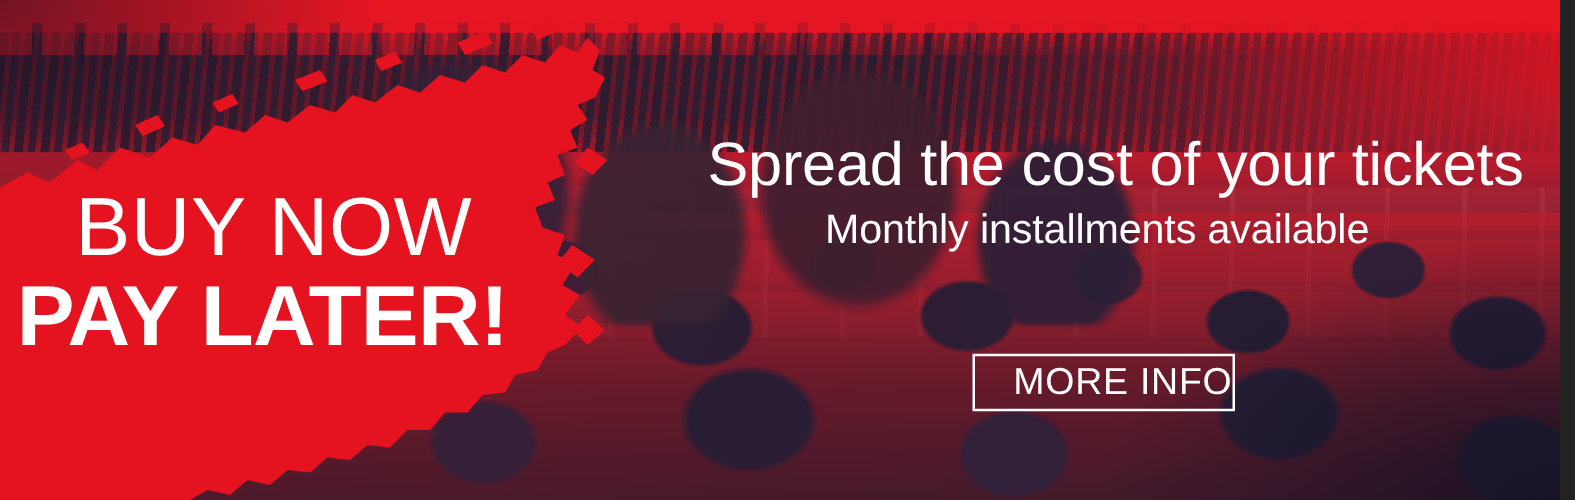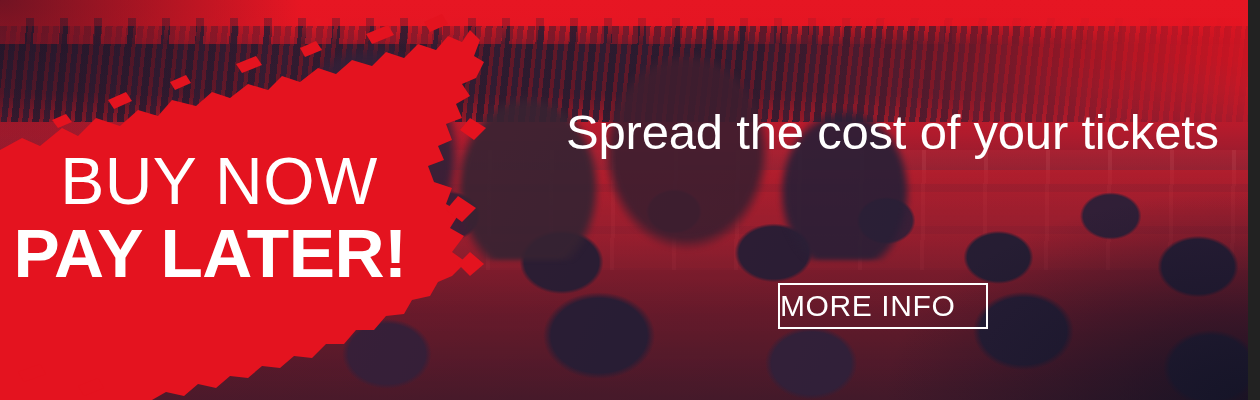--- a/index.html
+++ b/index.html
@@ -220,21 +220,21 @@
     top: 283px;
     width: 210px;
     height: 46px;
     border: 2px solid #ffffff;
     background: transparent;
     color: #ffffff;
     font-family: "Liberation Sans", sans-serif;
     font-size: 30px;
     line-height: 42px;
     letter-spacing: 0.6px;
-    text-align: left;
+    text-align: right;
     cursor: pointer;
     padding: 0;
     box-sizing: border-box;
   }
 </style>
 </head>
 <body>
 
 <div id="banner">
 
@@ -282,16 +282,17 @@
       <path fill="#E4131F" d="M 78,386 l 20,-8 l 6,10 l -20,8 z"></path>
     </svg>
   </div>
 
   <div class="promo">
     <span class="promo-line1">BUY NOW</span>
     <span class="promo-line2">PAY LATER!</span>
   </div>
 
   <div class="headline">Spread the cost of your tickets</div>
+  <div class="subheadline">Monthly installments available</div>
 
   <button class="cta">MORE INFO</button>
 
 </div>
 
 </body></html>

